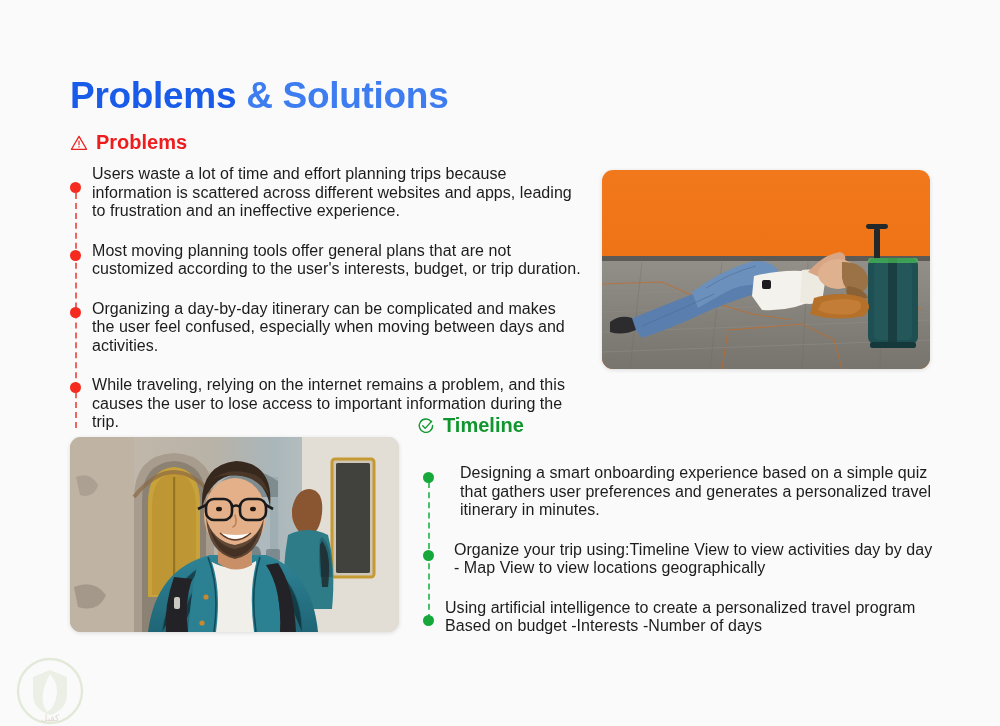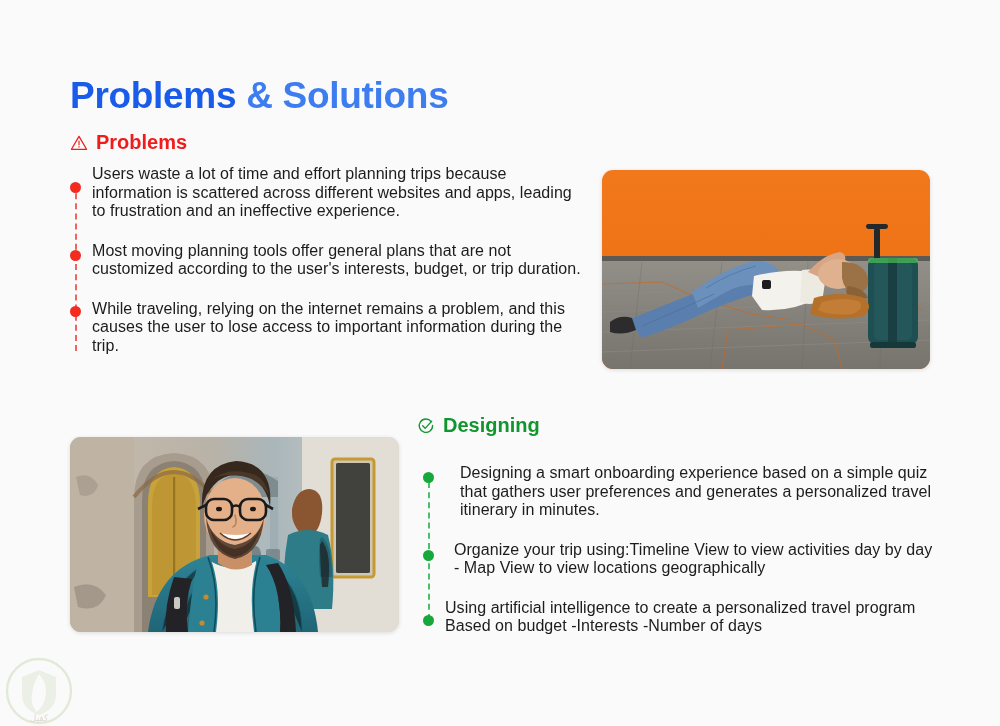--- a/index.html
+++ b/index.html
@@ -144,21 +144,21 @@
     left: 70px;
     top: 437px;
     width: 329px;
     height: 195px;
   }
   .photo svg { display: block; width: 100%; height: 100%; }
 
   
   #watermark {
     position: absolute;
-    left: 3px;
+    left: 14px;
     top: 655px;
     width: 72px;
     height: 72px;
     opacity: 0.5;
   }
   #watermark svg { display: block; width: 100%; height: 100%; }
 </style>
 </head>
 <body>
 
@@ -182,20 +182,24 @@
   <div class="timeline" id="problems-list">
     <div class="tl-line"></div>
 
     <div class="tl-item i0">
       <span class="tl-dot"></span>
       <div class="tl-text">Users waste a lot of time and effort planning trips because information is scattered across different websites and apps, leading to frustration and an ineffective experience.</div>
     </div>
     <div class="tl-item i1">
       <span class="tl-dot"></span>
       <div class="tl-text">Most moving planning tools offer general plans that are not customized according to the user's interests, budget, or trip duration.</div>
+    </div>
+    <div class="tl-item i2">
+      <span class="tl-dot"></span>
+      <div class="tl-text">Organizing a day-by-day itinerary can be complicated and makes the user feel confused, especially when moving between days and activities.</div>
     </div>
     <div class="tl-item i3">
       <span class="tl-dot"></span>
       <div class="tl-text">While traveling, relying on the internet remains a problem, and this causes the user to lose access to important information during the trip.</div>
     </div>
   </div>
 
   <div class="photo" id="photo-traveler-tired">
     <svg viewBox="0 0 328 199" preserveAspectRatio="none" aria-hidden="true">
       <defs>
@@ -274,21 +278,21 @@
     </svg>
   </div>
 
   <div class="section-head" id="solutions-head">
     <span class="head-icon">
       <svg viewBox="0 0 20 20" aria-hidden="true">
         <path d="M15.8 5.2 A7.4 7.4 0 1 0 17.3 9.4" fill="none" stroke="#11962F" stroke-width="1.5" stroke-linecap="round"></path>
         <path d="M6.3 9.8 L9.1 12.6 L16.4 4.6" fill="none" stroke="#11962F" stroke-width="1.5" stroke-linecap="round" stroke-linejoin="round"></path>
       </svg>
     </span>
-    <span class="head-label">Designing</span>
+    <span class="head-label">Timeline</span>
   </div>
 
   <div class="timeline" id="solutions-list">
     <div class="tl-line"></div>
 
     <div class="tl-item i0">
       <span class="tl-dot"></span>
       <div class="tl-text">Designing a smart onboarding experience based on a simple quiz that gathers user preferences and generates a personalized travel itinerary in minutes.</div>
     </div>
     <div class="tl-item i2">

